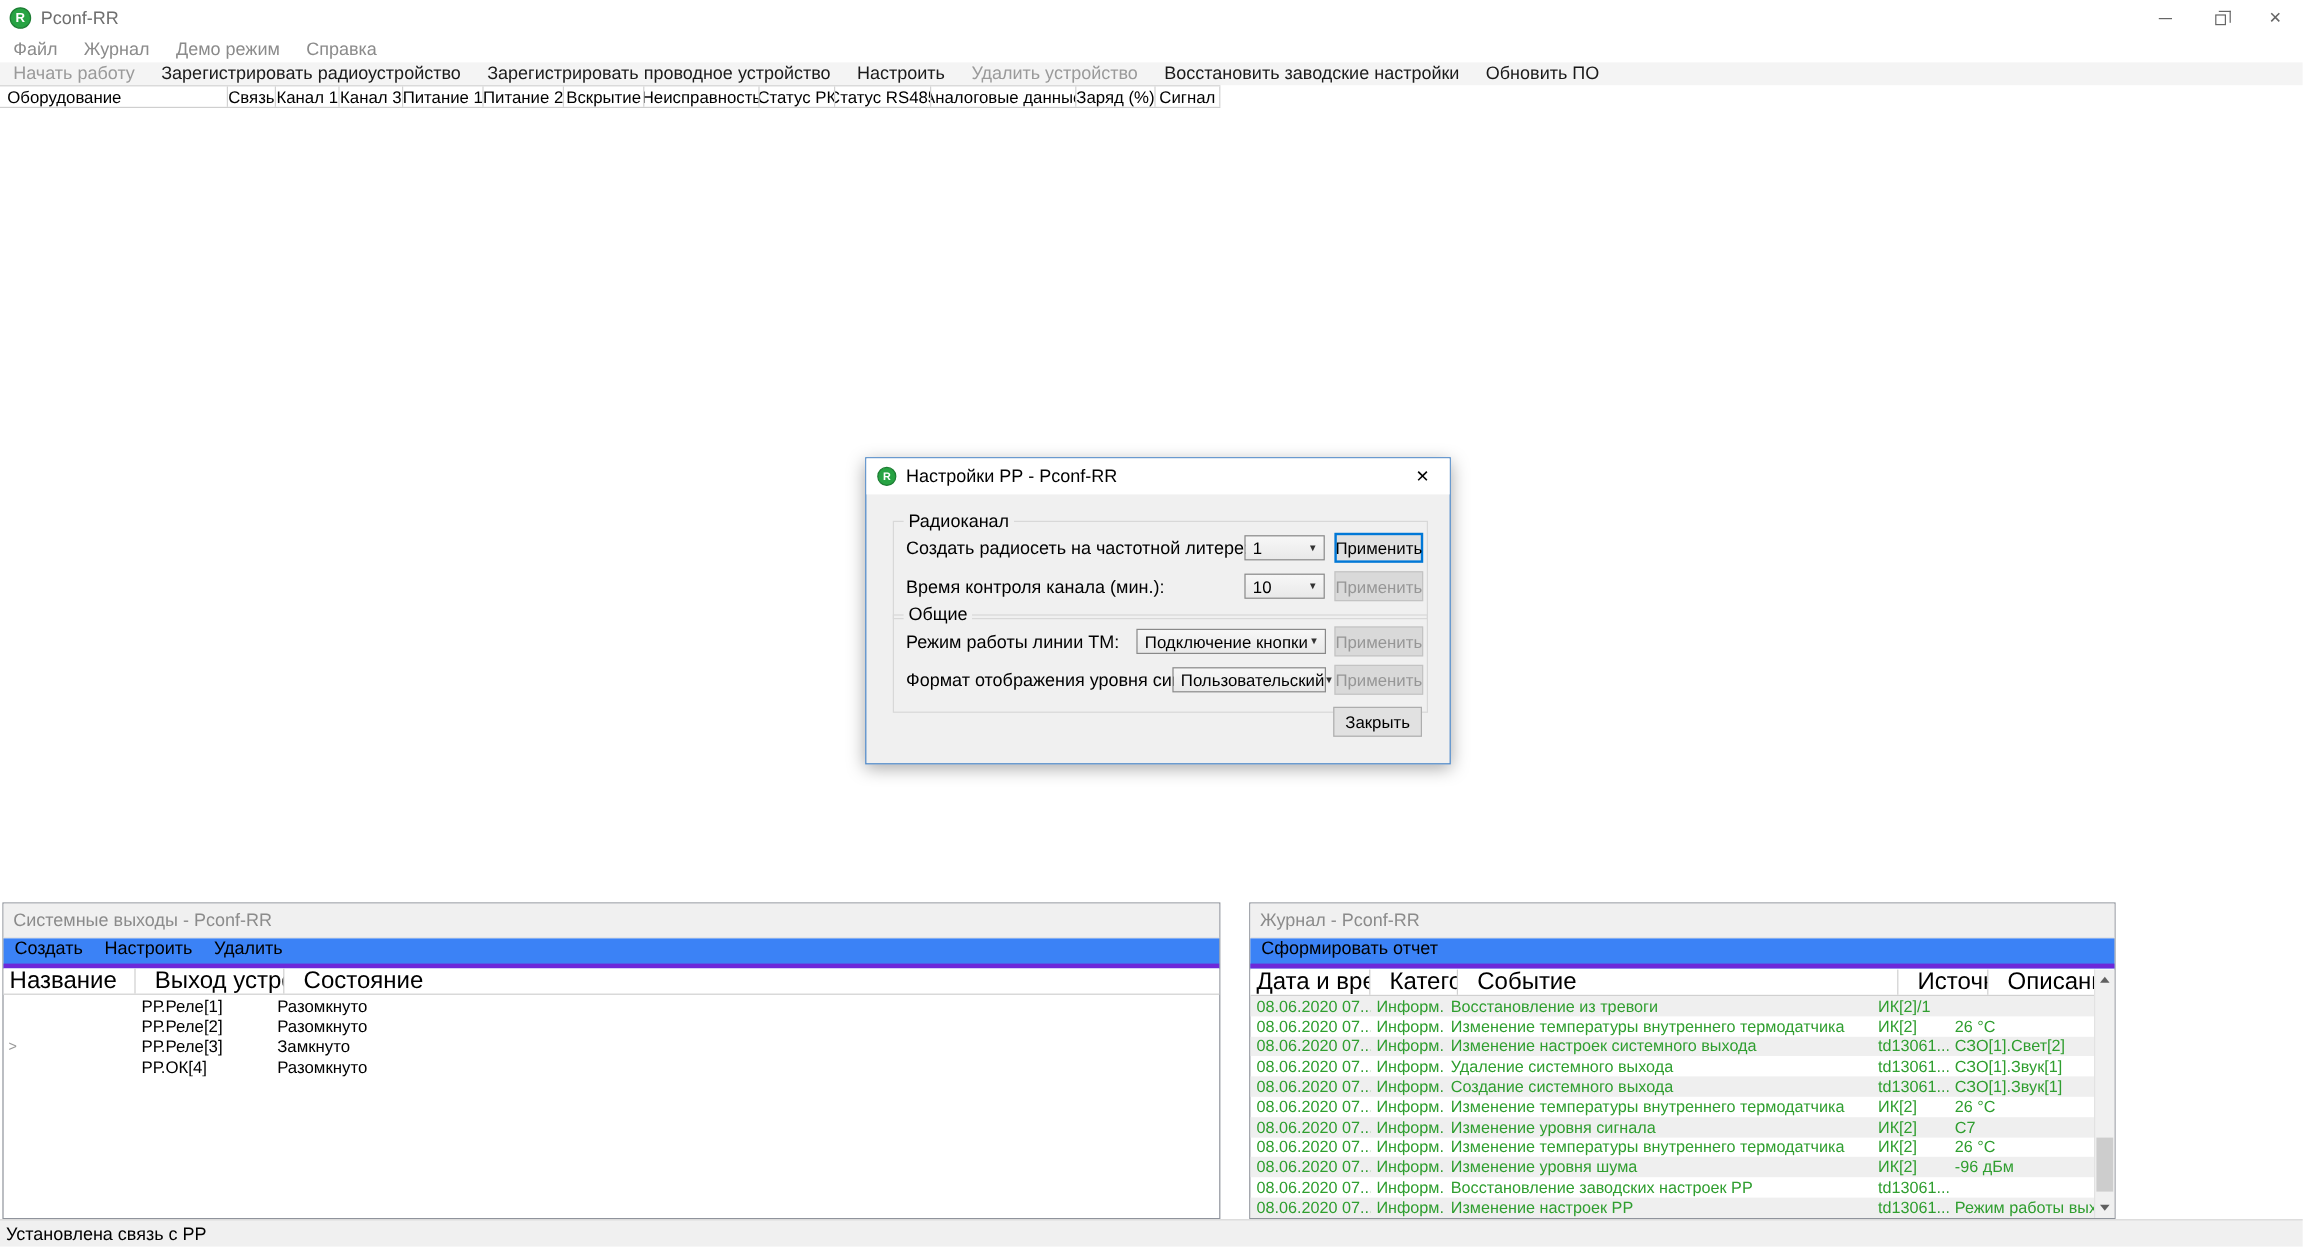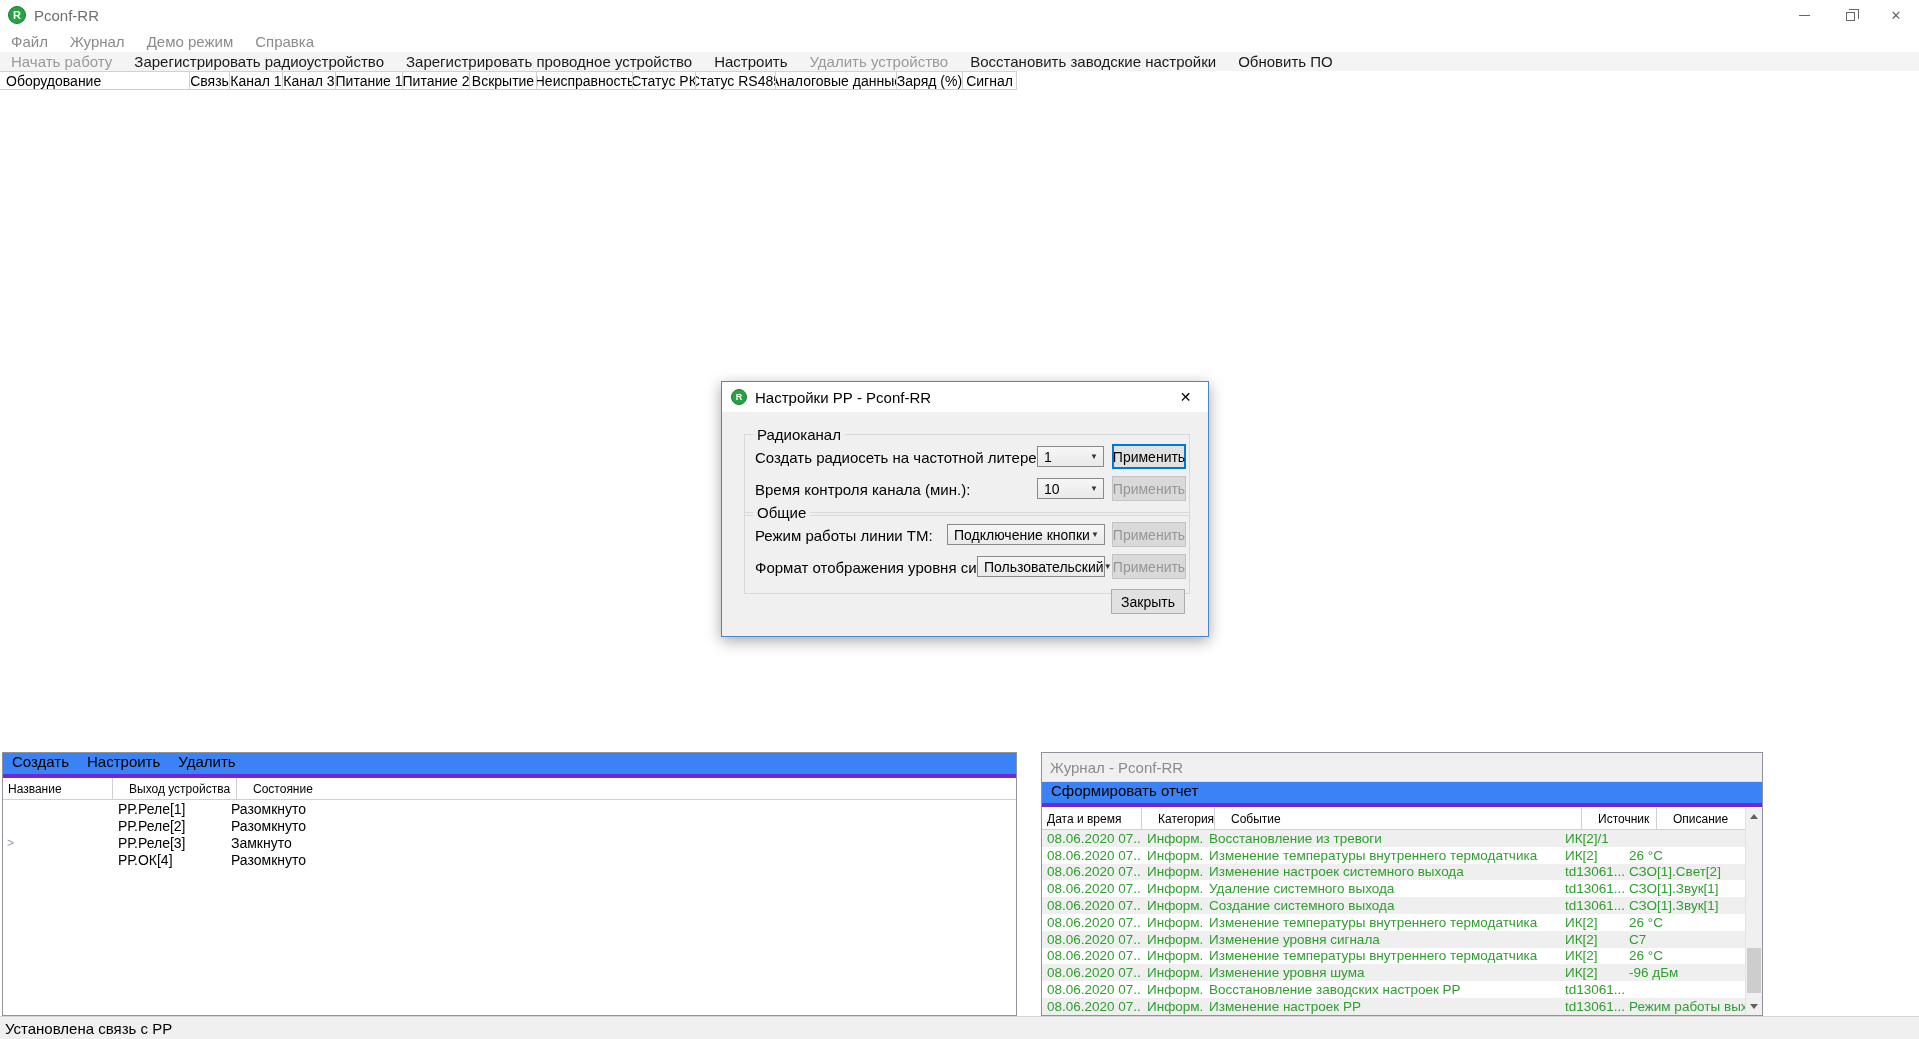--- a/index.html
+++ b/index.html
@@ -53,21 +53,21 @@
   .btn.focused { border:2px solid #0078d7; }
   .btn.disabled { background:#d9d9d9; border-color:#c3c3c3; color:#969696; }
 
   
   .panel { position:absolute; top:752px; height:264px; background:#fff; border:1px solid #8f939b; }
   .outputs-panel { left:2px; width:1015px; }
   .journal-panel { left:1020px; width:722px;margin-left:21px; }
   .panel-titlebar { height:29px; background:#f0f0f0; color:#8b8b8b; display:flex; align-items:center; padding-left:8px; border-bottom:1px solid #e2e2e2; }
   .panel-menubar { height:25px; background:#3b82f6; display:flex; border-bottom:4px solid #6d28d9; }
   .panel-menu-item { padding:0 9px; }
-  .ptable-header { display:flex; height:22px; border-bottom:1px solid #d0d0d0; background:#fff; font-size:12px;gap:11px; }
+  .ptable-header { display:flex; height:22px; border-bottom:1px solid #d0d0d0; background:#fff; font-size:20px;gap:11px; }
   .ptable-header > div { display:flex; align-items:center; padding-left:5px; border-right:1px solid #d0d0d0; overflow:hidden; white-space:nowrap; }
   .ptable-header > div:last-child { border-right:none; flex:1; }
   .o-name{width:110px;} .o-out{width:113px;}
   .o-row { display:flex; height:17px; font-size:14px; align-items:center; }
   .o-row > div { overflow:hidden; white-space:nowrap; }
   .o-row .o-name { padding-left:4px; color:#9a9a9a; font-size:12px; }
   .o-row .o-out, .o-row .o-state { padding-left:5px; }
   .o-state { flex:1; }
 
   .j-date{width:100px;} .j-cat{width:62px;} .j-event{width:356px;} .j-src{width:64px;}
@@ -178,20 +178,23 @@
       <span>Пользовательский</span>
       <span class="arrow">▼</span>
     </div>
     <div class="btn disabled" style="left:367px; top:41px;">Применить</div>
   </div>
 
   <div class="btn" style="left:389px; top:207px;">Закрыть</div>
 </div>
 
 <div class="panel outputs-panel">
+  <div class="panel-titlebar">
+    <span>Системные выходы - Pconf-RR</span>
+  </div>
   <div class="panel-menubar">
     <span class="panel-menu-item">Создать</span>
     <span class="panel-menu-item">Настроить</span>
     <span class="panel-menu-item">Удалить</span>
   </div>
   <div class="ptable-header">
     <div class="o-name">Название</div>
     <div class="o-out">Выход устройства</div>
     <div>Состояние</div>
   </div>

